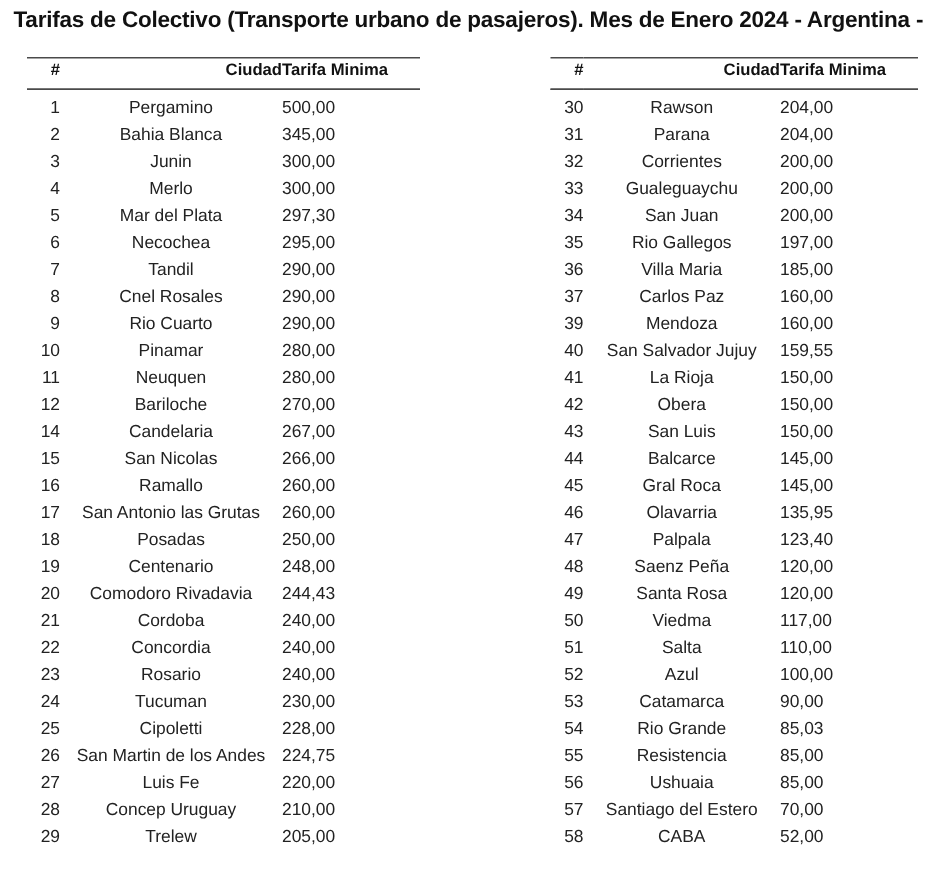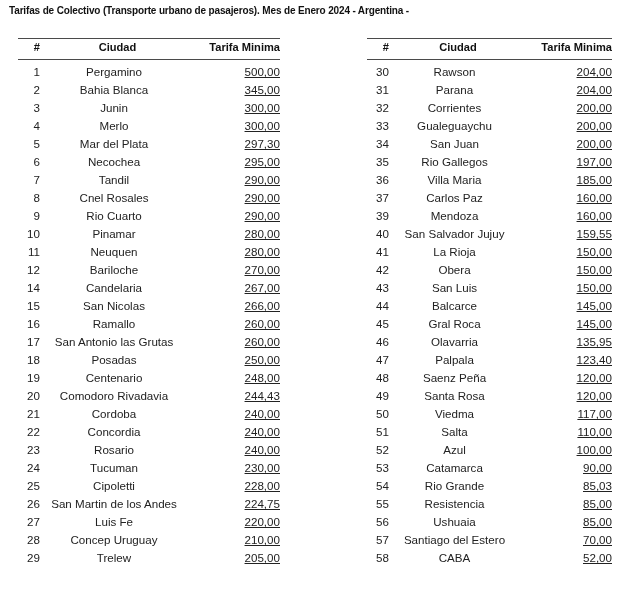--- a/index.html
+++ b/index.html
@@ -18,21 +18,21 @@
   .page {
     position: relative;
     width: 630px;
     height: 591px;
     box-sizing: border-box;
   }
   .doc-title {
     position: absolute;
     left: 9px;
     top: 5px;
-    font-size: 10px;
+    font-size: 15px;
     font-weight: bold;
     letter-spacing: -0.15px;
     white-space: nowrap;
     color: #111111;
   }
   .tables {
     position: absolute;
     left: 0;
     top: 38px;
     width: 630px;
@@ -67,25 +67,25 @@
     line-height: 16px;
     color: #111111;
     vertical-align: bottom;
   }
   table.fares thead th.th-num {
     text-align: right;
     width: 22px;
     padding-right: 0;
   }
   table.fares thead th.th-city {
-    text-align: center;
+    text-align: right;
     padding-left: 7px;
   }
   table.fares thead th.th-fare {
-    text-align: right;
+    text-align: left;
     width: 92px;
   }
   table.fares tbody td {
     font-size: 11.6px;
     line-height: 18px;
     padding: 0;
     color: #222222;
     white-space: nowrap;
     overflow: hidden;
   }
@@ -94,23 +94,21 @@
   }
   td.c-num {
     text-align: right;
     font-variant-numeric: tabular-nums;
   }
   td.c-city {
     text-align: center;
     padding-left: 7px;
   }
   td.c-fare {
-    text-align: right;
     font-variant-numeric: tabular-nums;
-    text-decoration: underline;
   }
 </style>
 </head>
 <body>
 
 <div class="page">
 
   <div class="doc-title">Tarifas de Colectivo (Transporte urbano de pasajeros).  Mes de Enero 2024 - Argentina -</div>
 
   <div class="tables">

